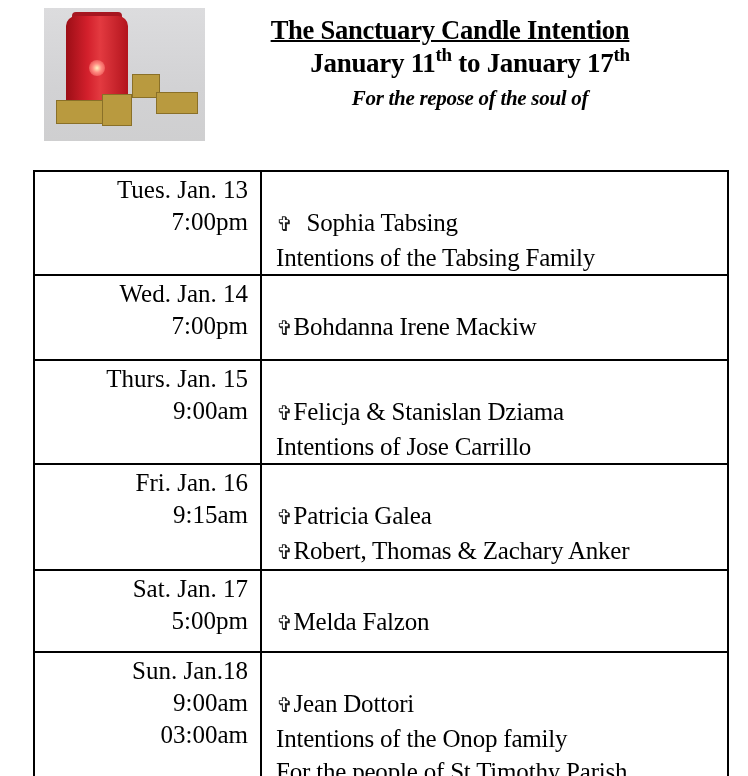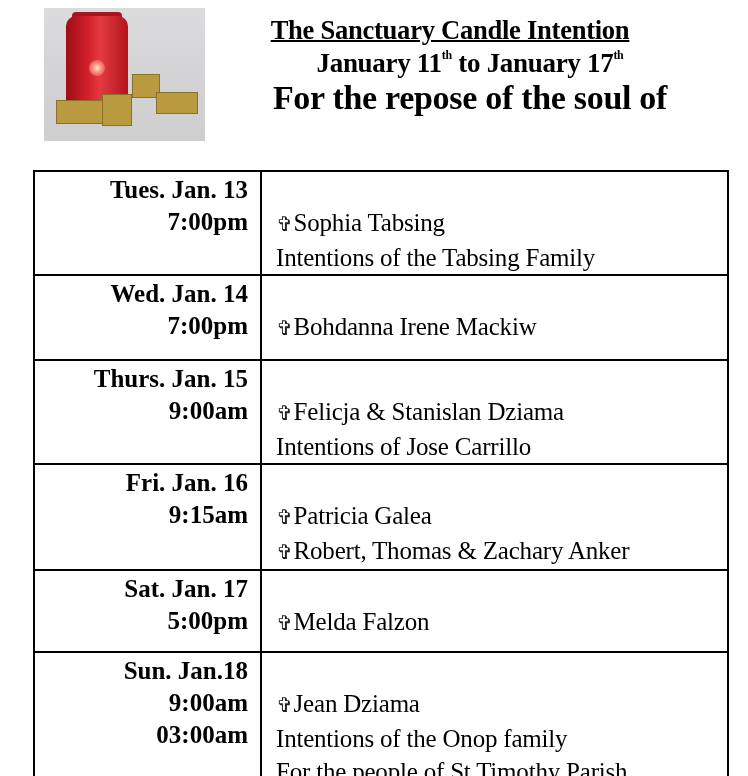--- a/index.html
+++ b/index.html
@@ -11,25 +11,25 @@
                 background:linear-gradient(90deg,#9c0e16 0%,#d3202c 35%,#e33a40 55%,#b3141d 100%);
                 border-radius:10px 10px 4px 4px; }
   .photo .rim { position:absolute; left:28px; top:4px; width:50px; height:10px; background:#a61620; border-radius:4px; }
   .photo .glow { position:absolute; left:45px; top:52px; width:16px; height:16px; border-radius:50%;
                  background:radial-gradient(circle,#fff3c0 0%,#ff8a80 40%,rgba(230,60,60,0) 100%); }
   .photo .bracket { position:absolute; background:#b99a3f; border:1px solid #8a7028; }
   .header { position:absolute; left:215px; top:14px; width:470px; text-align:center; font-weight:bold; }
   .title { font-size:28px; line-height:32px; text-decoration:underline; text-decoration-thickness:2px;
            letter-spacing:-0.3px; transform:scaleX(0.95); display:block; }
   .dates { font-size:27px; line-height:34px; display:block; letter-spacing:-0.3px; margin-left:40px; }
-  .dates sup { font-size:12px; vertical-align:top; line-height:18px; }
-  .sub { font-size:34px; line-height:36px; display:block; margin-left:40px; letter-spacing:-0.3px; }
+  .dates sup { font-size:19px; vertical-align:top; line-height:18px; }
+  .sub { font-size:21px; line-height:36px; font-style:italic; display:block; margin-left:40px; letter-spacing:-0.3px; }
   table.sched { position:absolute; left:33px; top:170px; width:696px; border-collapse:collapse; }
   table.sched td { border:2px solid #000; vertical-align:top; padding:0; }
-  td.when { width:213px; text-align:right; font-weight:bold; font-size:25px; line-height:32px; padding:2px 12px 0 0 !important; }
+  td.when { width:213px; text-align:right; font-weight:normal; font-size:25px; line-height:32px; padding:2px 12px 0 0 !important; }
   td.what { font-size:25px; line-height:33px; padding:34px 0 0 14px !important; letter-spacing:-0.2px; }
   .when span, .what span { display:block; white-space:nowrap; }
   .cross { font-family:"DejaVu Sans", sans-serif; font-size:20px; font-weight:normal; color:#1e1e1e; margin-right:1px; }
   .line { display:block; }
 </style>
 </head>
 <body>
 
 <div class="photo">
   <div class="rim"></div>
@@ -48,21 +48,21 @@
 </div>
 
 <table class="sched">
   <tbody id="sched-body">
       <tr style="height: 101px;">
         <td class="when">
           <span>Tues. Jan. 13</span>
           <span>7:00pm</span>
         </td>
         <td class="what">
-          <span class="line"><span class="cross" style="display: inline;">✞</span><span style="display: inline;">Sophia Tabsing</span></span>
+          <span class="line"><span class="cross" style="display: inline;">✞</span><span style="display: inline; margin-left: 13px;">Sophia Tabsing</span></span>
           <span class="line"><span style="display: inline; text-align: center;">Intentions of the Tabsing Family</span></span>
         </td>
       </tr>
       <tr style="height: 85px;">
         <td class="when">
           <span>Wed. Jan. 14</span>
           <span>7:00pm</span>
         </td>
         <td class="what">
           <span class="line"><span class="cross" style="display: inline;">✞</span><span style="display: inline;">Bohdanna Irene Mackiw</span></span>
@@ -97,19 +97,19 @@
           <span class="line"><span class="cross" style="display: inline;">✞</span><span style="display: inline;">Melda Falzon</span></span>
         </td>
       </tr>
       <tr style="height: 140px;">
         <td class="when">
           <span>Sun. Jan.18</span>
           <span>9:00am</span>
           <span>03:00am</span>
         </td>
         <td class="what">
-          <span class="line"><span class="cross" style="display: inline;">✞</span><span style="display: inline;">Jean Dziama</span></span>
+          <span class="line"><span class="cross" style="display: inline;">✞</span><span style="display: inline;">Jean Dottori</span></span>
           <span class="line"><span style="display: inline;">Intentions of the Onop family</span></span>
           <span class="line"><span style="display: inline; margin-top: 19px;">For the people of St Timothy Parish</span></span>
         </td>
       </tr>
     </tbody>
 </table>
 
 </body></html>

